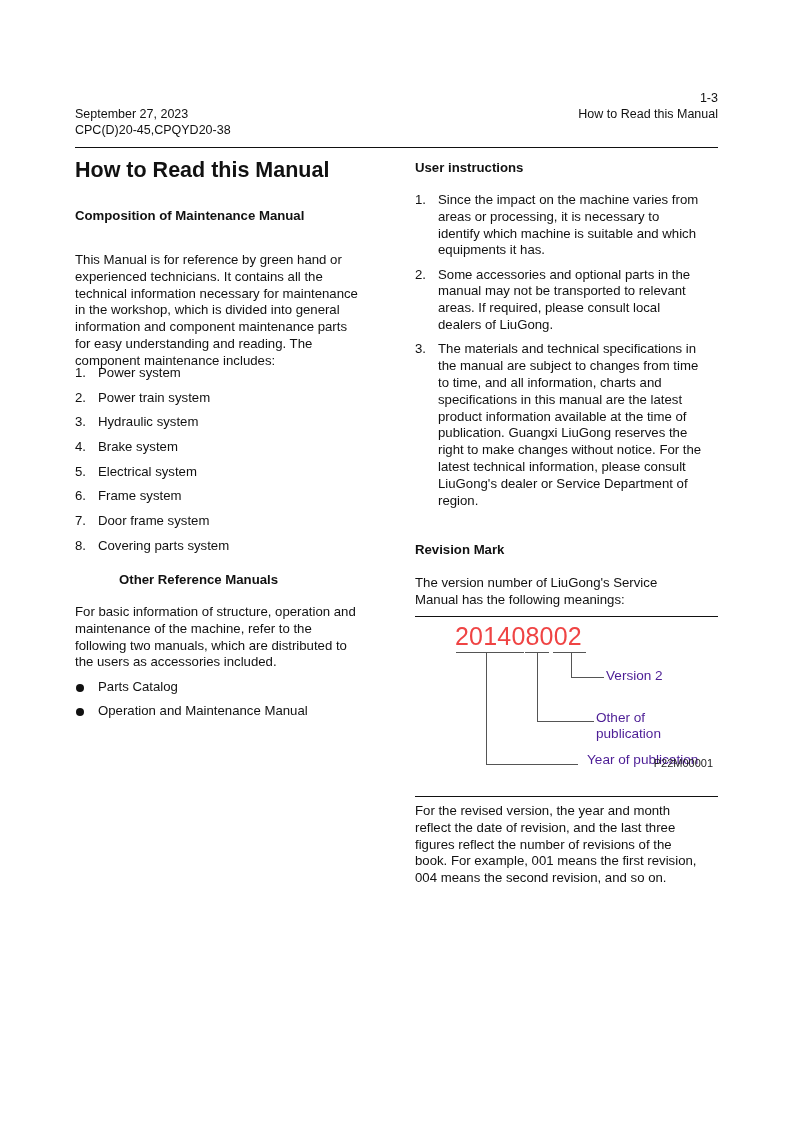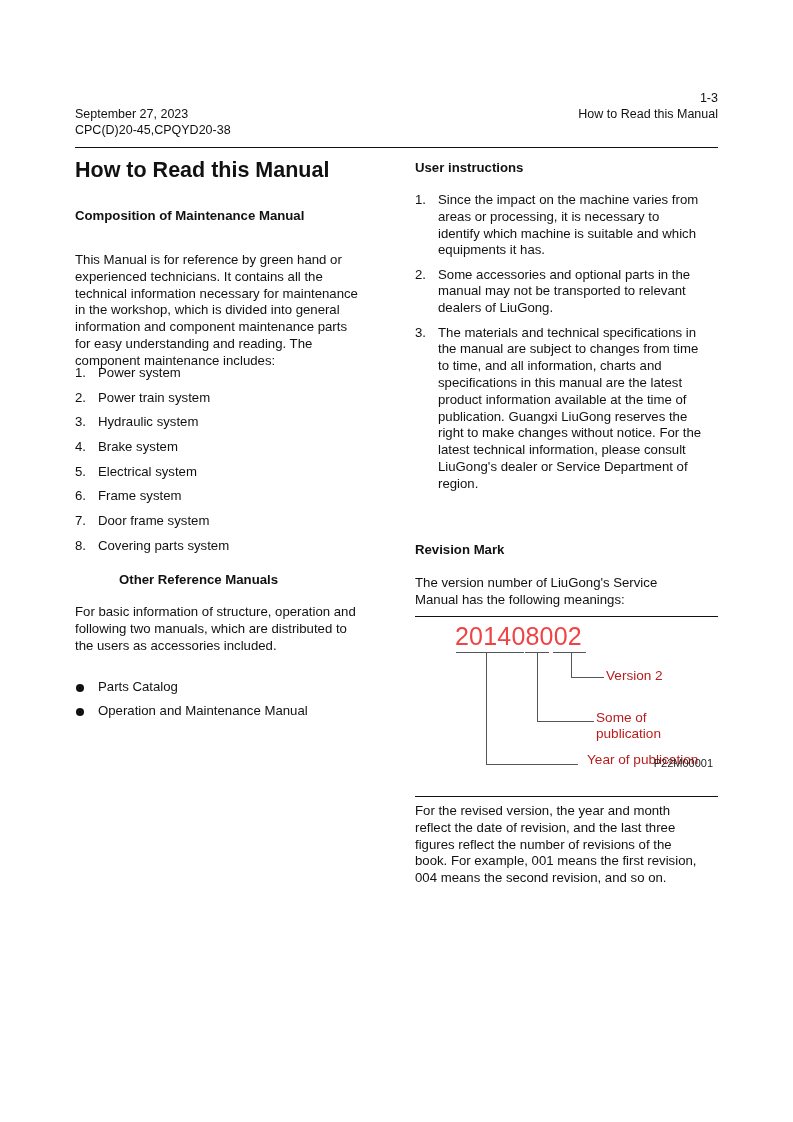--- a/index.html
+++ b/index.html
@@ -13,21 +13,21 @@
     .title { font-size: 21.5px; font-weight: bold; line-height: 26px; }
     .h2 { font-size: 13.2px; font-weight: bold; line-height: 16px; }
     .body { font-size: 13.2px; line-height: 16.8px; }
     .col-left { left: 75px; width: 310px; }
     .col-right { left: 415px; width: 305px; }
     .list { position: absolute; margin: 0; padding: 0; list-style: none; }
     .list li { position: relative; padding-left: 23px; font-size: 13.2px; line-height: 16.8px; }
     .list li .num { position: absolute; left: 0; top: 0; }
     .bullet { position: absolute; left: 1px; top: 5px; width: 8px; height: 8px; border-radius: 50%; background: #111; }
     .figure-number { font-size: 25px; letter-spacing: 0.2px; color: #ef4444; font-family: "Liberation Sans", sans-serif; }
-    .fig-label { font-size: 13.6px; line-height: 16.4px; color: #b91c1c; }
+    .fig-label { font-size: 13.6px; line-height: 16.4px; color: #4c1d95; }
     .fig-code { font-size: 11px; color: #222; }
     .line { position: absolute; background: #555; }
   </style>
 </head>
 <body>
 
 <div class="abs hdr" style="left:75px; top:107px;">September 27, 2023</div>
 <div class="abs hdr" style="left:75px; top:123px;">CPC(D)20-45,CPQYD20-38</div>
 <div class="abs hdr" style="right:75px; top:91px; text-align:right;">1-3</div>
 <div class="abs hdr" style="right:75px; top:107px; text-align:right;">How to Read this Manual</div>
@@ -55,20 +55,21 @@
   <li style="height:24.7px;"><span class="num">5.</span><span>Electrical system</span></li>
   <li style="height:24.7px;"><span class="num">6.</span><span>Frame system</span></li>
   <li style="height:24.7px;"><span class="num">7.</span><span>Door frame system</span></li>
   <li style="height:24.7px;"><span class="num">8.</span><span>Covering parts system</span></li>
 </ul>
 
 <div class="abs h2 col-left" style="top:572px;margin-left:44px;">Other Reference Manuals</div>
 
 <div class="abs body col-left" style="top:604px;">
   <div>For basic information of structure, operation and</div>
+  <div>maintenance of the machine, refer to the</div>
   <div>following two manuals, which are distributed to</div>
   <div>the users as accessories included.</div>
 </div>
 
 <ul class="list col-left" style="top:679px;">
   <li style="height:24.4px;"><span class="bullet"></span><span>Parts Catalog</span></li>
   <li style="height:24.4px;"><span class="bullet"></span><span>Operation and Maintenance Manual</span></li>
 </ul>
 
 <div class="abs h2 col-right" style="top:160px;">User instructions</div>
@@ -78,20 +79,21 @@
     <span class="num">1.</span>
     <div>Since the impact on the machine varies from</div>
     <div>areas or processing, it is necessary to</div>
     <div>identify which machine is suitable and which</div>
     <div>equipments it has.</div>
   </li>
   <li style="margin-bottom:7.5px;">
     <span class="num">2.</span>
     <div>Some accessories and optional parts in the</div>
     <div>manual may not be transported to relevant</div>
+    <div>areas. If required, please consult local</div>
     <div>dealers of LiuGong.</div>
   </li>
   <li>
     <span class="num">3.</span>
     <div>The materials and technical specifications in</div>
     <div>the manual are subject to changes from time</div>
     <div>to time, and all information, charts and</div>
     <div>specifications in this manual are the latest</div>
     <div>product information available at the time of</div>
     <div>publication. Guangxi LiuGong reserves the</div>
@@ -122,21 +124,21 @@
   <div class="line" style="left:486px; top:764px; width:92px; height:1px;"></div>
 
   <div class="line" style="left:537px; top:652px; width:1px; height:70px;"></div>
   <div class="line" style="left:537px; top:721px; width:57px; height:1px;"></div>
 
   <div class="line" style="left:571px; top:652px; width:1px; height:26px;"></div>
   <div class="line" style="left:571px; top:677px; width:33px; height:1px;"></div>
 
   <div class="abs fig-label" style="left:606px; top:668px;">Version 2</div>
   <div class="abs fig-label" style="left:596px; top:710px;">
-    <div>Some of</div>
+    <div>Other of</div>
     <div>publication</div>
   </div>
   <div class="abs fig-label" style="left:587px; top:752px;">Year of publication</div>
   <div class="abs fig-code" style="right:80px; top:757px;">P22M00001</div>
 
   <div class="rule" style="left:415px; width:303px; top:796px;"></div>
 </div>
 
 <div class="abs body col-right" style="top:803px;">
   <div>For the revised version, the year and month</div>

